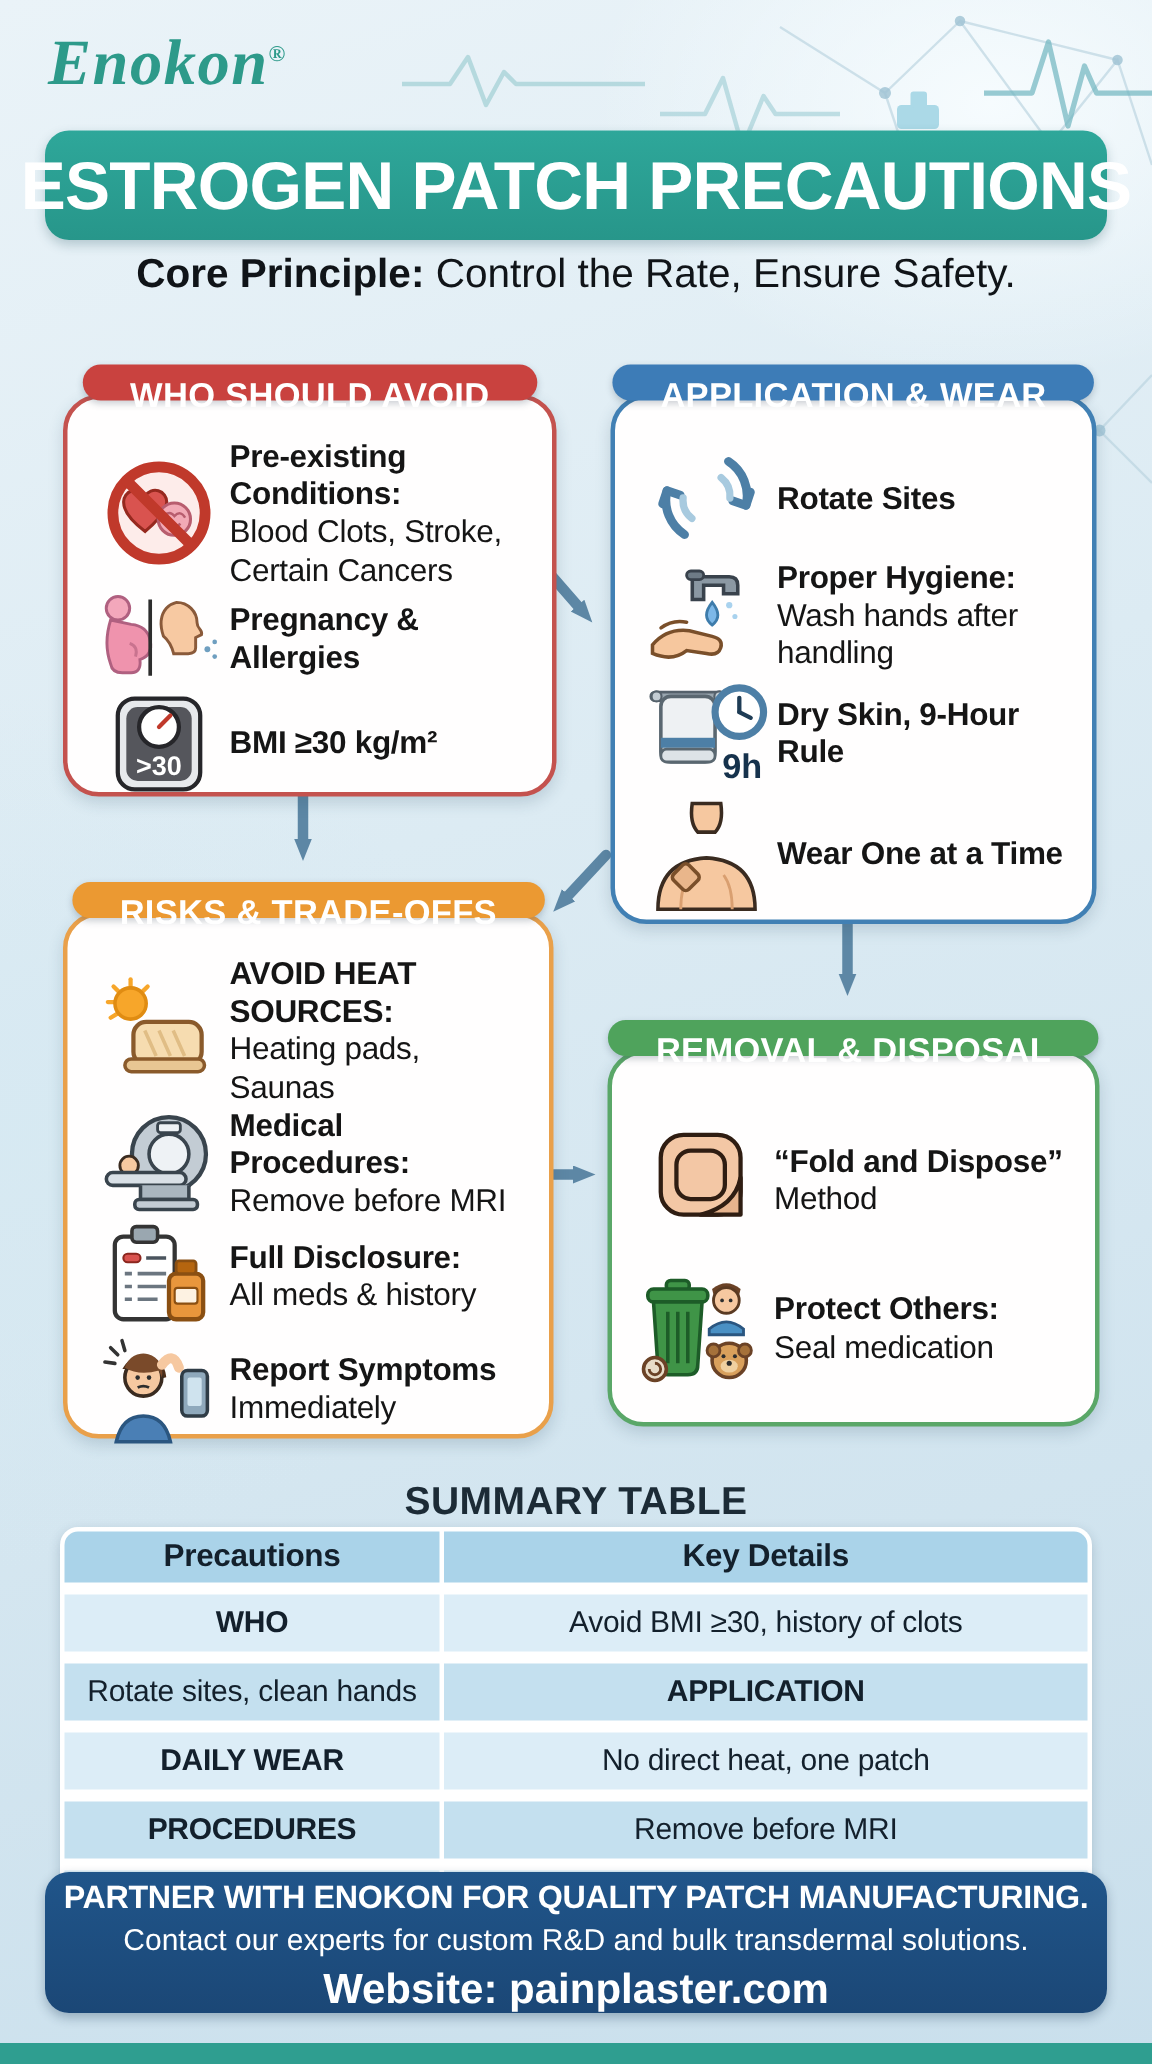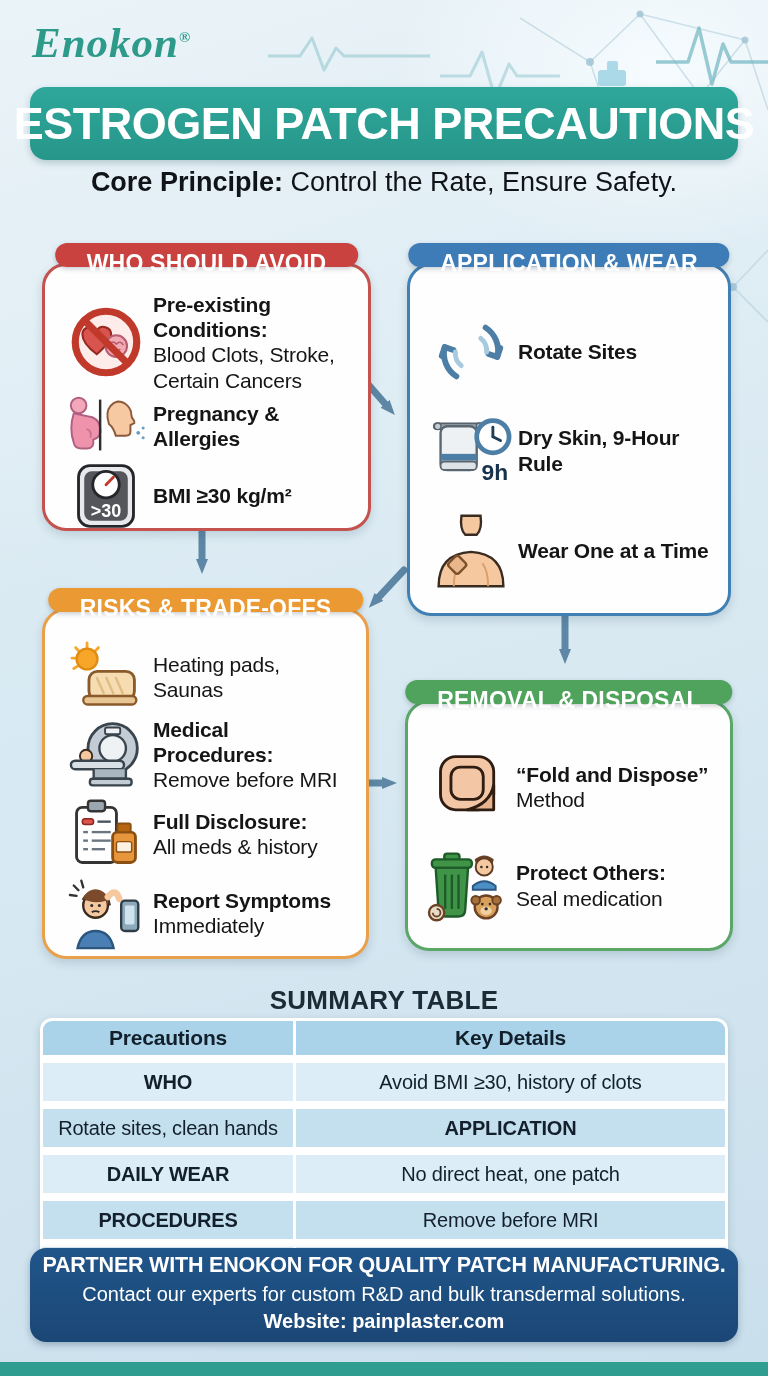--- a/index.html
+++ b/index.html
@@ -70,21 +70,21 @@
   .trow:last-child .tcell:last-child{border-bottom-right-radius:9px;}
   .tcell.k{font-weight:700;}
 
   
   .footer{position:absolute;left:30px;top:1248px;width:708px;height:94px;border-radius:16px;
           background:linear-gradient(180deg,#20558a 0%,#1b4776 100%);
           color:#fff;text-align:center;box-sizing:border-box;padding-top:5px;
           box-shadow:0 3px 7px rgba(20,50,80,.3);}
   .footer .l1{font-size:21.5px;font-weight:700;letter-spacing:-.2px;}
   .footer .l2{font-size:20px;margin-top:5px;}
-  .footer .l3{font-size:20px;font-weight:700;margin-top:4px;}
+  .footer .l3{font-size:28px;font-weight:700;margin-top:4px;}
   .strip{position:absolute;left:0;top:1362px;width:768px;height:14px;background:#2f9e90;}
 </style>
 </head>
 <body>
 
 <div id="canvas">
 
   <svg class="abs" style="left:0;top:0" width="768" height="1376" viewBox="0 0 768 1376" aria-hidden="true">
     <g stroke="#b9d2de" stroke-width="1.6" opacity=".65" fill="none">
       <path d="M520 18 L590 62 L640 14 L700 96 L745 40 L768 110 M590 62 L610 122 L700 96 M640 14 L745 40"></path>
@@ -196,20 +196,36 @@
             <path d="M50 26 A 16 16 0 0 1 56 40" fill="none" stroke="#a8cadf" stroke-width="5" stroke-linecap="round"></path>
             <path d="M30 54 A 16 16 0 0 1 24 40" fill="none" stroke="#a8cadf" stroke-width="5" stroke-linecap="round"></path>
           </svg>
         </div>
         <div class="txt">
           <div class="t-title">Rotate Sites</div>
         </div>
       </div>
       <div class="item">
         <div class="ic">
+          <svg width="84" height="72" viewBox="0 0 88 76">
+            <path d="M34 10 h26 q6 0 6 6 v6 h-10 v-6 h-14 v10 h-8 z" fill="#8b98a3" stroke="#39424c" stroke-width="2.5"></path>
+            <rect x="30" y="6" width="12" height="6" rx="3" fill="#6e7b86" stroke="#39424c" stroke-width="2"></rect>
+            <path d="M48 28 q8 10 0 16 q-8-6 0-16z" fill="#7db8e8" stroke="#3e7cab" stroke-width="2"></path>
+            <circle cx="60" cy="30" r="2.2" fill="#a9d2ee"></circle>
+              <circle cx="64" cy="38" r="1.8" fill="#a9d2ee"></circle>
+            <path d="M6 58 q10-12 26-10 l16 4 q8 2 6 8 q-2 6-10 4 l-14-2 q-10 8-24 2z" fill="#f6c79e" stroke="#7a4f2a" stroke-width="2.5"></path>
+            <path d="M12 46 q8-6 18-4" fill="none" stroke="#7a4f2a" stroke-width="2.5" stroke-linecap="round"></path>
+          </svg>
+        </div>
+        <div class="txt">
+          <p><span class="b">Proper Hygiene:</span> <span>Wash hands after handling</span></p>
+        </div>
+      </div>
+      <div class="item">
+        <div class="ic">
           <svg width="86" height="78" viewBox="0 0 90 82">
             <rect x="6" y="12" width="52" height="6" rx="3" fill="#9aa7b0" stroke="#55616b" stroke-width="2"></rect>
             <circle cx="10" cy="15" r="3.5" fill="#c3ccd3" stroke="#55616b" stroke-width="1.5"></circle>
             <circle cx="54" cy="15" r="3.5" fill="#c3ccd3" stroke="#55616b" stroke-width="1.5"></circle>
             <rect x="13" y="15" width="38" height="46" rx="7" fill="#eef1f3" stroke="#5a6770" stroke-width="2.5"></rect>
             <rect x="13" y="44" width="38" height="7" fill="#4d7fa6"></rect>
             <rect x="13" y="52" width="38" height="9" rx="4" fill="#dde3e7" stroke="#5a6770" stroke-width="2"></rect>
             <circle cx="68" cy="26" r="17" fill="#fff" stroke="#4d7fa6" stroke-width="5"></circle>
             <line x1="68" y1="26" x2="68" y2="16" stroke="#1e3c55" stroke-width="3" stroke-linecap="round"></line>
             <line x1="68" y1="26" x2="76" y2="30" stroke="#1e3c55" stroke-width="3" stroke-linecap="round"></line>
@@ -249,20 +265,21 @@
                 <line x1="36" y1="7" x2="32" y2="11"></line>
               <line x1="10" y1="29" x2="15" y2="26"></line>
             </g>
             <circle cx="24" cy="19" r="11" fill="#f7a62a" stroke="#e08c12" stroke-width="2.5"></circle>
             <rect x="26" y="32" width="48" height="30" rx="9" fill="#f6dcb0" stroke="#8a5a2b" stroke-width="3"></rect>
             <path d="M34 38 l8 18 M44 38 l8 18 M54 38 l8 18" stroke="#e0bd85" stroke-width="2.5" fill="none"></path>
             <rect x="20" y="58" width="56" height="9" rx="4.5" fill="#e8c693" stroke="#8a5a2b" stroke-width="2.5"></rect>
           </svg>
         </div>
         <div class="txt">
+          <div class="t-title">AVOID HEAT SOURCES:</div>
           <div class="t-body">Heating pads, Saunas</div>
         </div>
       </div>
       <div class="item">
         <div class="ic">
           <svg width="82" height="74" viewBox="0 0 86 78">
             <circle cx="50" cy="32" r="26" fill="#c3ccd4" stroke="#39444d" stroke-width="3"></circle>
             <circle cx="50" cy="32" r="14" fill="#eef2f5" stroke="#39444d" stroke-width="2.5"></circle>
             <rect x="42" y="10" width="16" height="7" rx="2" fill="#eef2f5" stroke="#39444d" stroke-width="2"></rect>
             <circle cx="22" cy="40" r="6.5" fill="#f6c8a0" stroke="#3a2b20" stroke-width="2"></circle>

